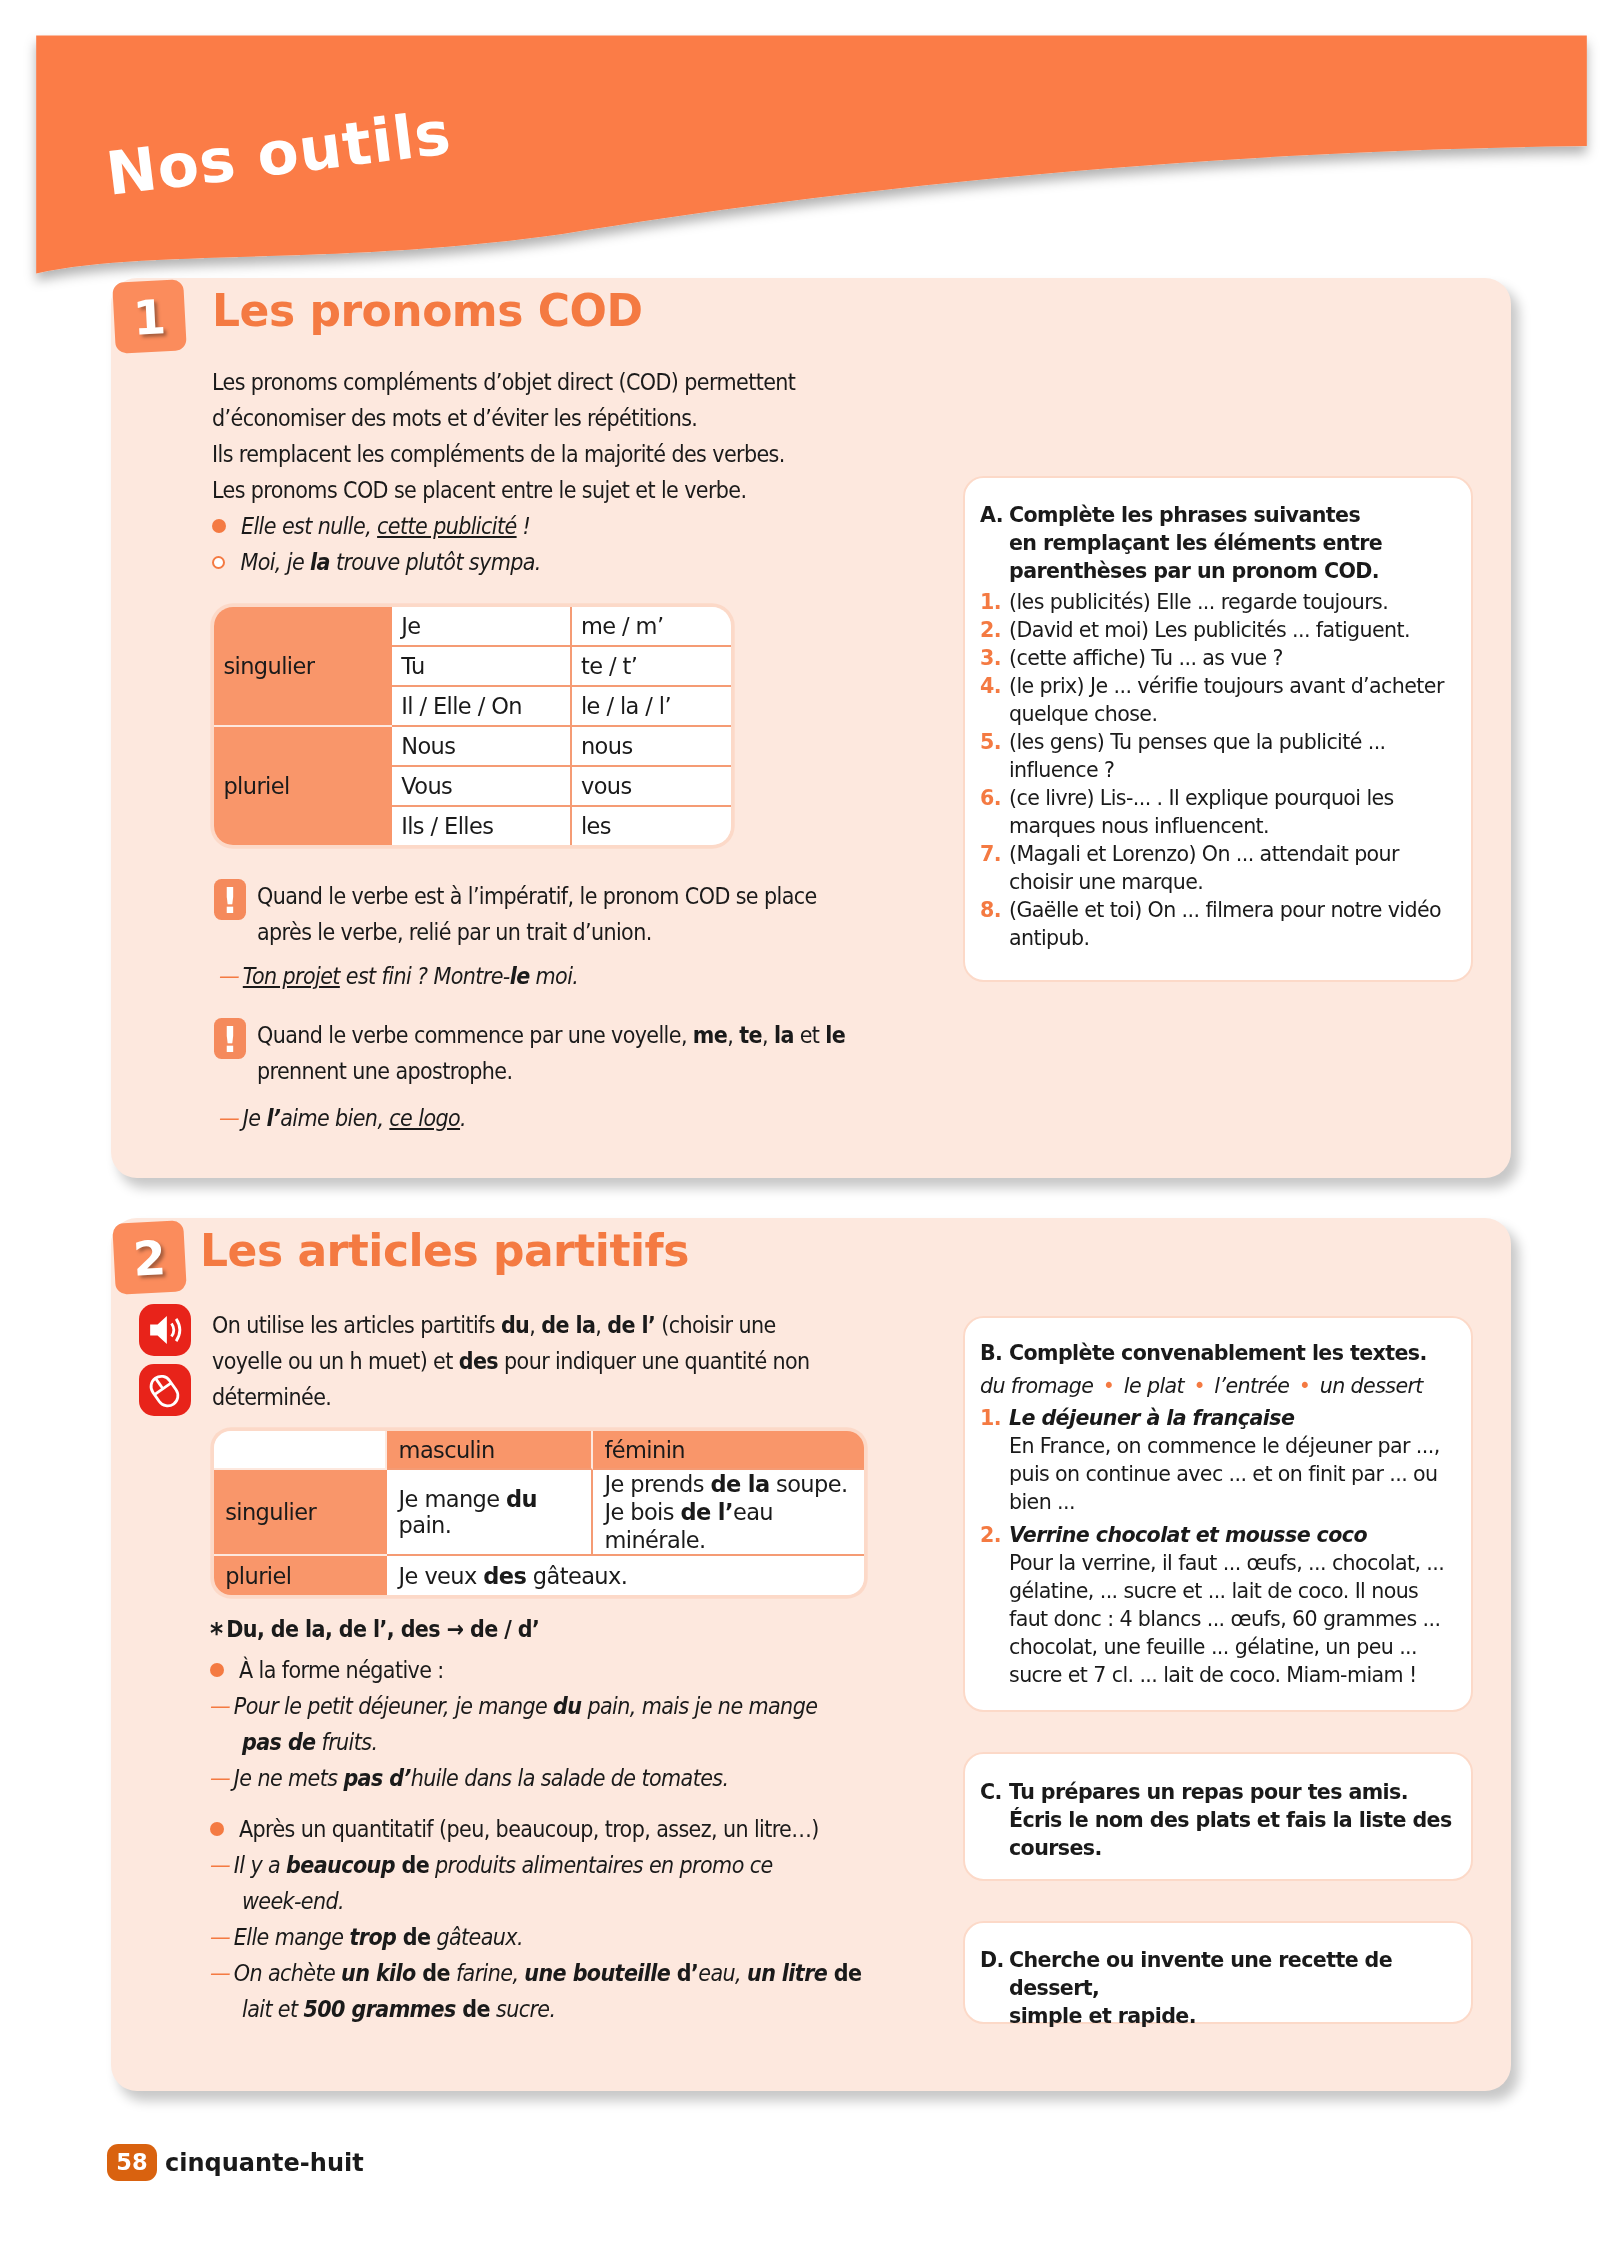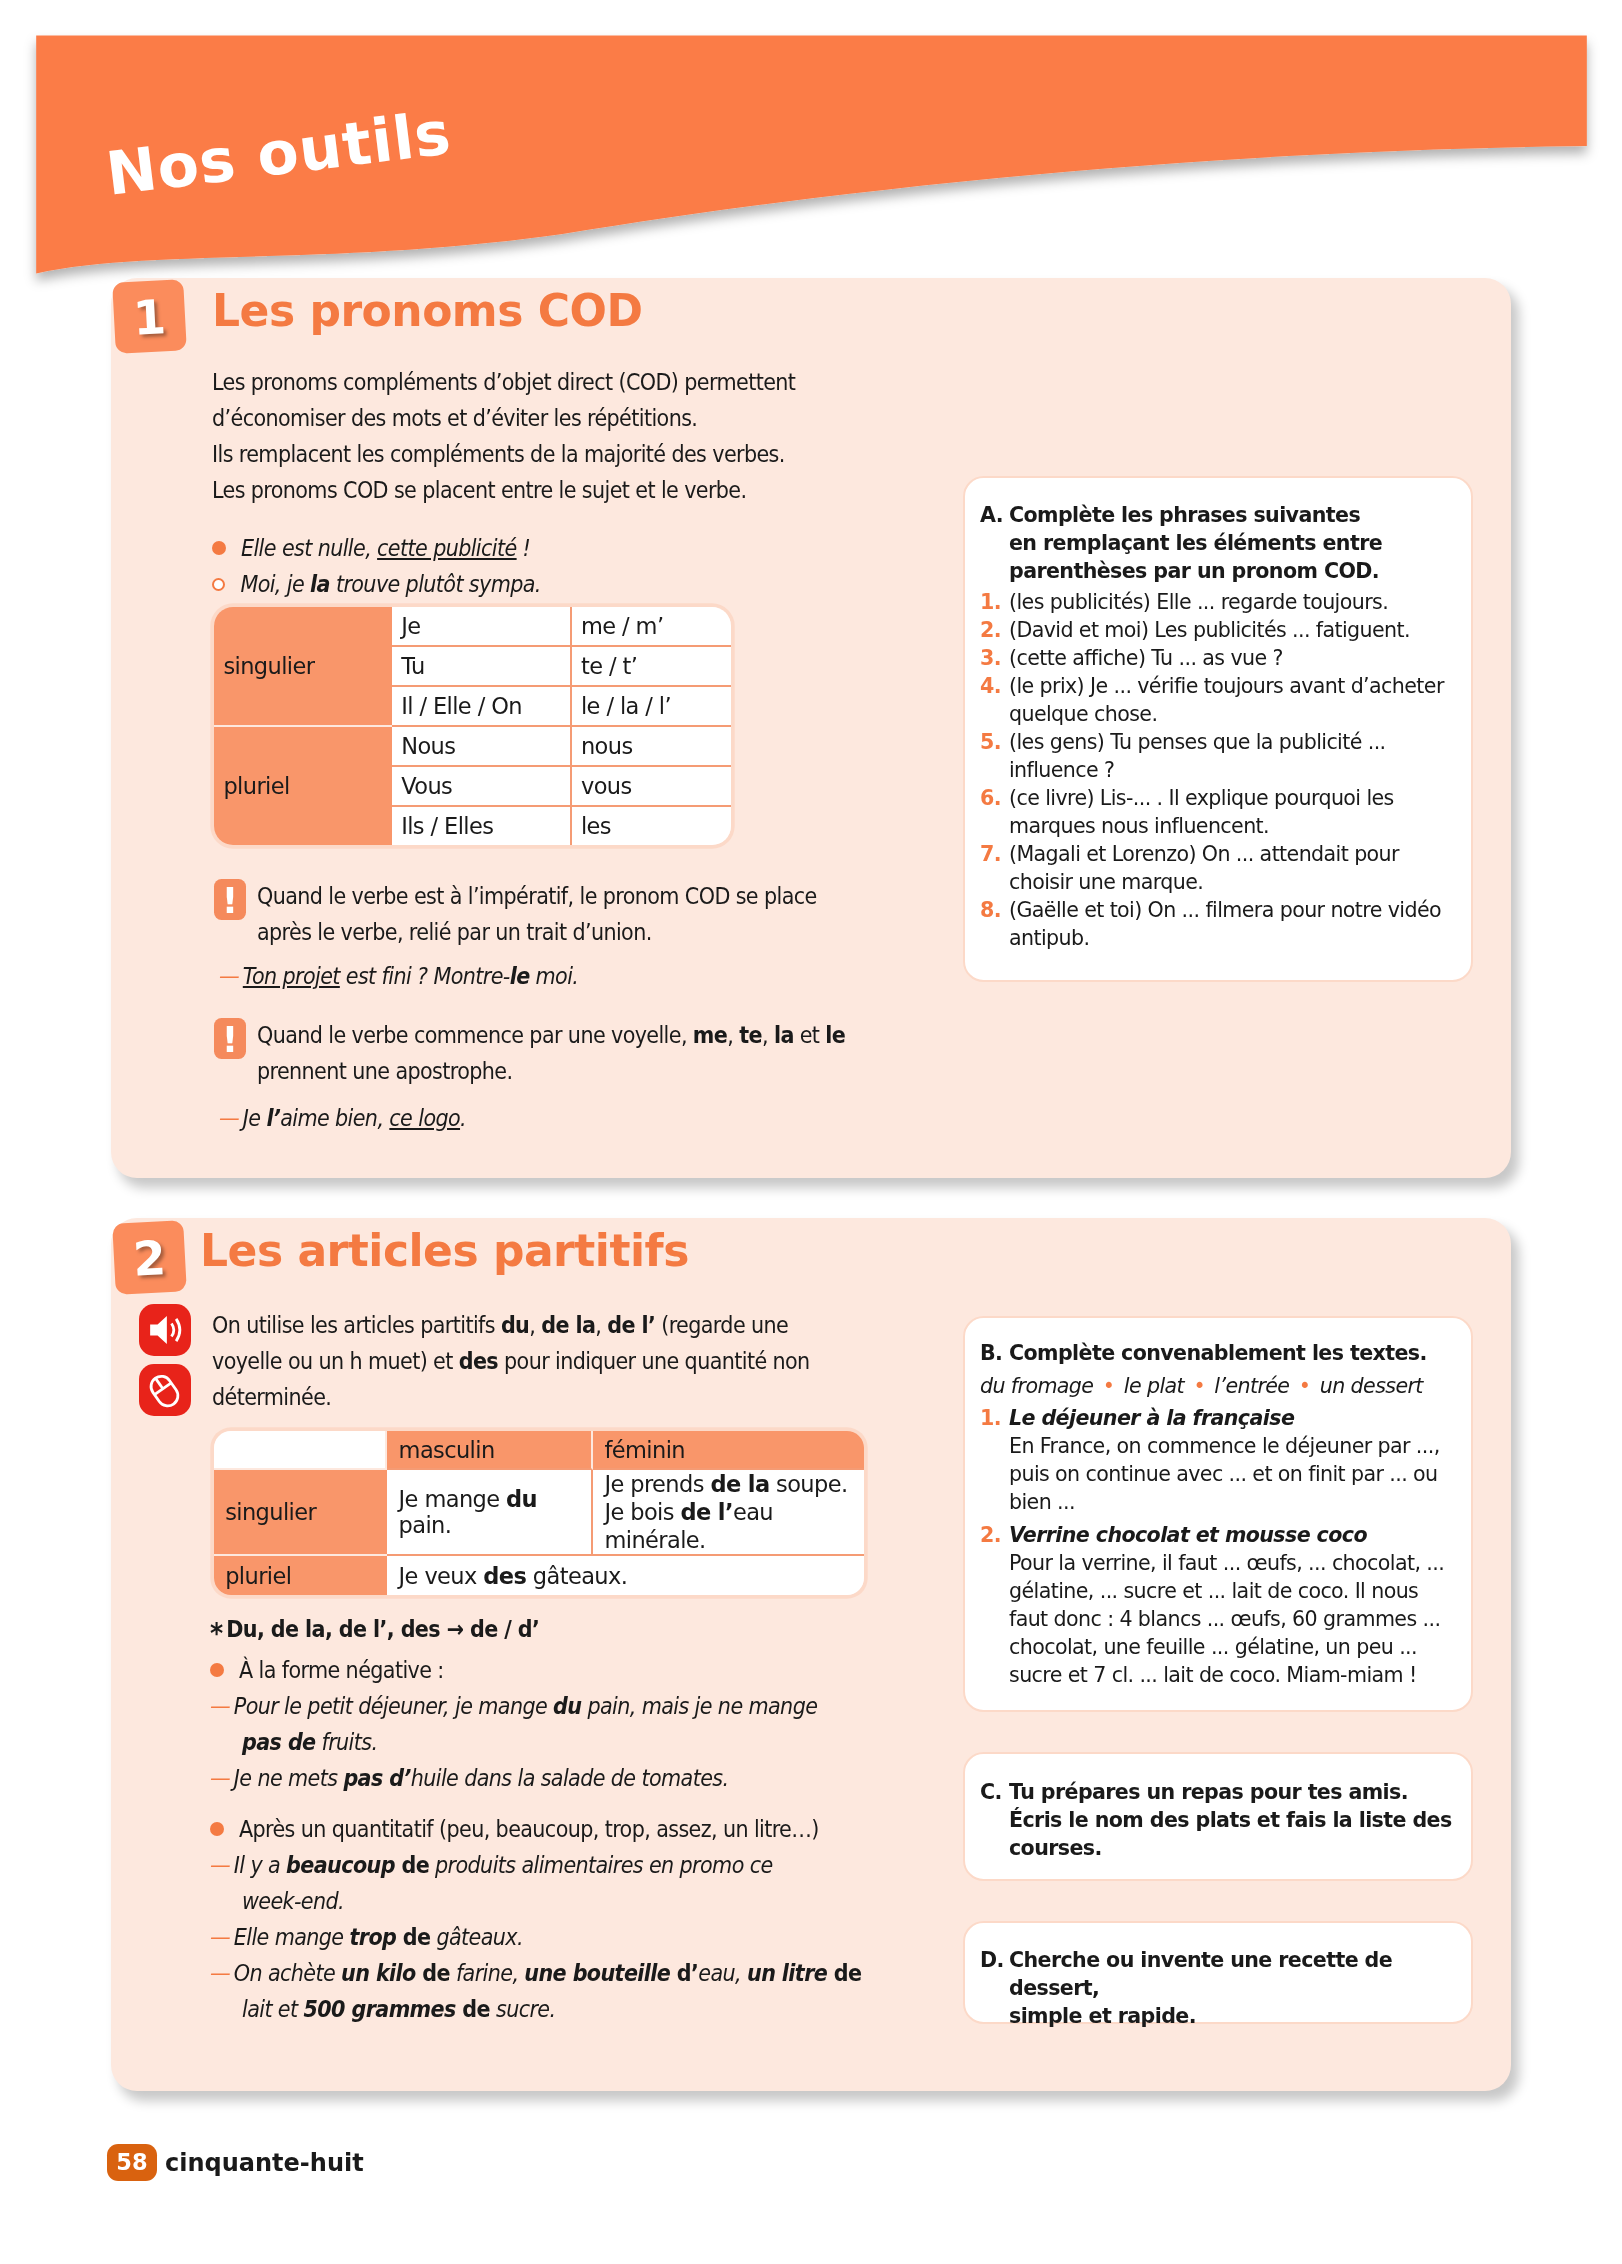--- a/index.html
+++ b/index.html
@@ -57,21 +57,21 @@
 
 <div class="box" style="left:111px;top:278px;width:1400px;height:900px;"></div>
 <div class="num-badge" style="left:114px;top:281px;">1</div>
 <div class="sec-title" style="left:212px;top:285px;">Les pronoms COD</div>
 
 <div class="txt" style="left:212px;top:364px;width:731px;">
   <p>Les pronoms compléments d’objet direct (COD) permettent</p>
   <p>d’économiser des mots et d’éviter les répétitions.</p>
   <p>Ils remplacent les compléments de la majorité des verbes.</p>
   <p>Les pronoms COD se placent entre le sujet et le verbe.</p>
-  <p style="margin-top:22px"><span class="dot"></span><span class="it"><span>Elle est nulle, </span><span class="u">cette publicité</span><span> !</span></span></p>
+  <p style="margin-top:0"><span class="dot"></span><span class="it"><span>Elle est nulle, </span><span class="u">cette publicité</span><span> !</span></span></p>
   <p><span class="ring"></span><span class="it"><span>Moi, je </span><span class="b">la</span><span> trouve plutôt sympa.</span></span></p>
 </div>
 
 <table class="tbl t1">
   <tbody>
       <tr>
         <td class="lab" rowspan="3">singulier</td>
         <td class="c2">Je</td>
         <td>me / m’</td>
       </tr>
@@ -173,21 +173,21 @@
   <svg width="52" height="52" viewBox="0 0 56 56">
       <g transform="rotate(-35 28 30)">
         <rect x="17" y="12" width="22" height="34" rx="11" fill="none" stroke="#fff" stroke-width="3"></rect>
         <line x1="17" y1="26" x2="39" y2="26" stroke="#fff" stroke-width="3"></line>
         <line x1="28" y1="12" x2="28" y2="26" stroke="#fff" stroke-width="3"></line>
       </g>
     </svg>
 </div>
 
 <div class="txt" style="left:212px;top:1307px;width:731px;">
-  <p><span>On utilise les articles partitifs </span><span class="b">du</span><span>, </span><span class="b">de la</span><span>, </span><span class="b">de l’</span><span> (regarde une</span></p>
+  <p><span>On utilise les articles partitifs </span><span class="b">du</span><span>, </span><span class="b">de la</span><span>, </span><span class="b">de l’</span><span> (choisir une</span></p>
   <p><span>voyelle ou un h muet) et </span><span class="b">des</span><span> pour indiquer une quantité non</span></p>
   <p>déterminée.</p>
 </div>
 
 <table class="tbl t2">
   <tbody>
       <tr>
     <td style="background:#fff;height:37px;border-right:2.8px solid #fde8de;border-bottom:2.8px solid #fde8de;"></td>
     <td class="hd hd1">masculin</td>
     <td class="hd">féminin</td>

